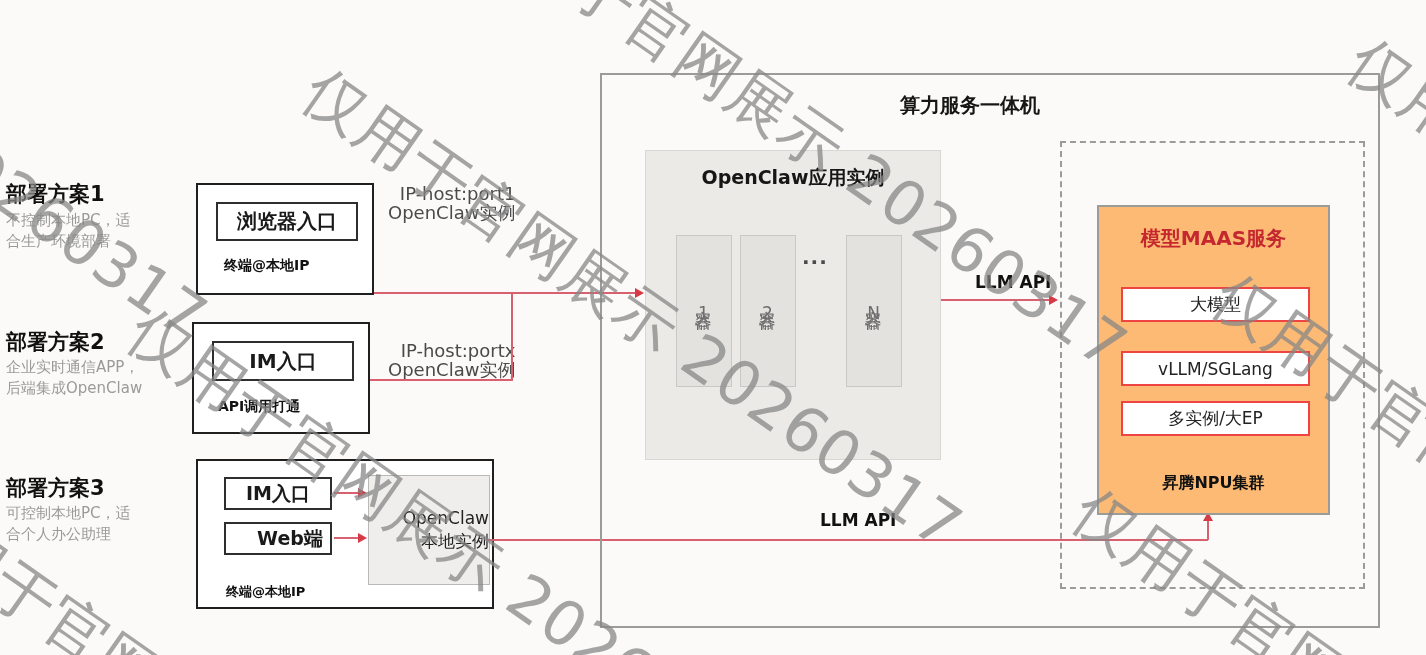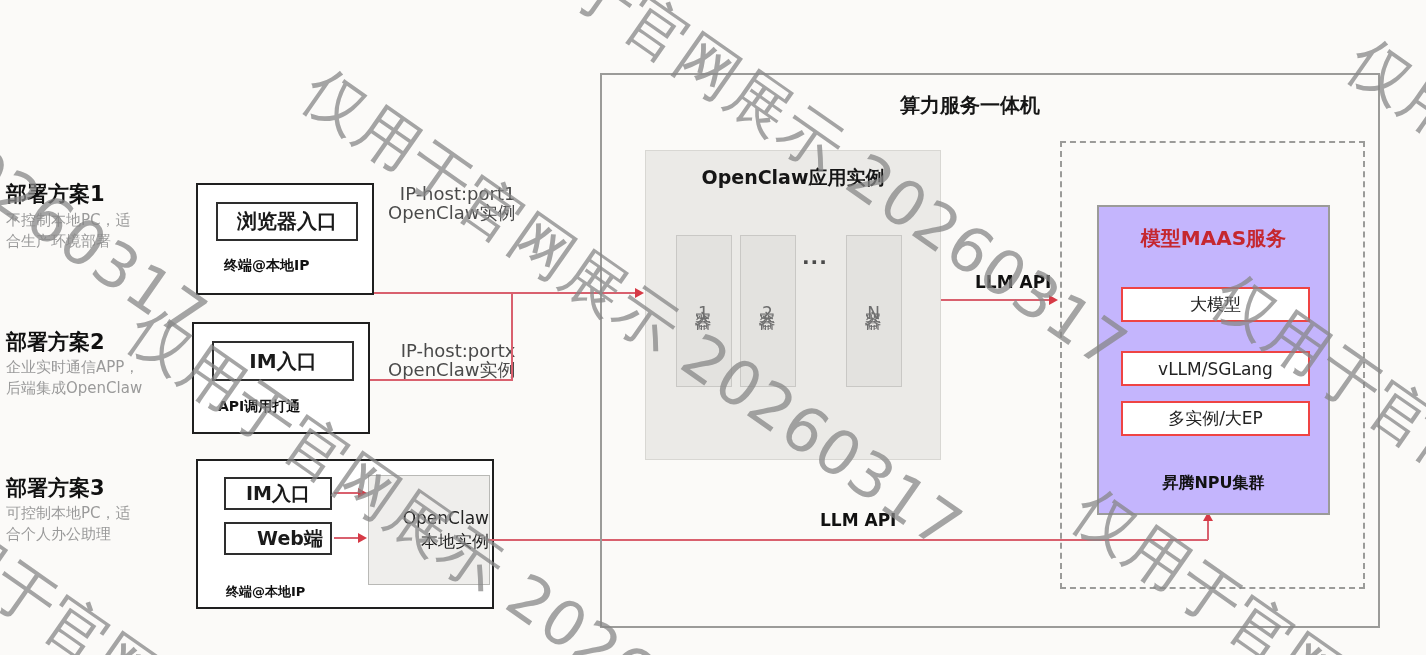--- a/index.html
+++ b/index.html
@@ -34,21 +34,21 @@
 
   
   .apppanel { position:absolute; left:645px; top:150px; width:296px; height:310px; background:#ebeae7; border:1px solid #d8d7d3; }
   .apppanel-title { position:absolute; left:0; top:14px; width:100%; text-align:center; font-size:19px; font-weight:bold; color:#161616; }
   .containerbox { position:absolute; width:56px; height:152px; top:84px; background:#e3e2df; border:1px solid #c9c8c5; display:flex; align-items:center; justify-content:center; }
   .containerbox span { writing-mode:vertical-rl; text-orientation:upright; font-size:17px; color:#6e6e6e; letter-spacing:3px; }
   .ellipsis { position:absolute; left:156px; top:94px; font-size:20px; font-weight:bold; color:#4a4a4a; letter-spacing:1px; }
 
   
   .dashedbox { position:absolute; left:1060px; top:141px; width:305px; height:448px; border:2px dashed #9b9b99; }
-  .maasbox { position:absolute; left:1097px; top:205px; width:233px; height:310px; border:2px solid #9b9b99; background:#c4b5fd; }
+  .maasbox { position:absolute; left:1097px; top:205px; width:233px; height:310px; border:2px solid #9b9b99; background:#fdba74; }
   .maas-title { position:absolute; left:0; top:18px; width:100%; text-align:center; font-size:20px; font-weight:bold; color:#c5272f; }
   .maas-item { position:absolute; left:22px; width:189px; height:35px; border:2px solid #ef4444; background:#fff; display:flex; align-items:center; justify-content:center; font-size:17px; color:#222; }
   .maas-footer { position:absolute; left:0; top:266px; width:100%; text-align:center; font-size:16px; font-weight:bold; color:#111; }
 
   
   .wm { position:absolute; font-size:62px; font-weight:500; color:#878787; opacity:.74; white-space:nowrap; letter-spacing:1px; transform:rotate(35deg); transform-origin:0 0; z-index:10; pointer-events:none; }
   .wm1 { left:500px;  top:-130px; }
   .wm2 { left:335px;  top:50px; }
   .wm3 { left:160px;  top:290px; }
   .wm4 { left:-80px;  top:470px; }

